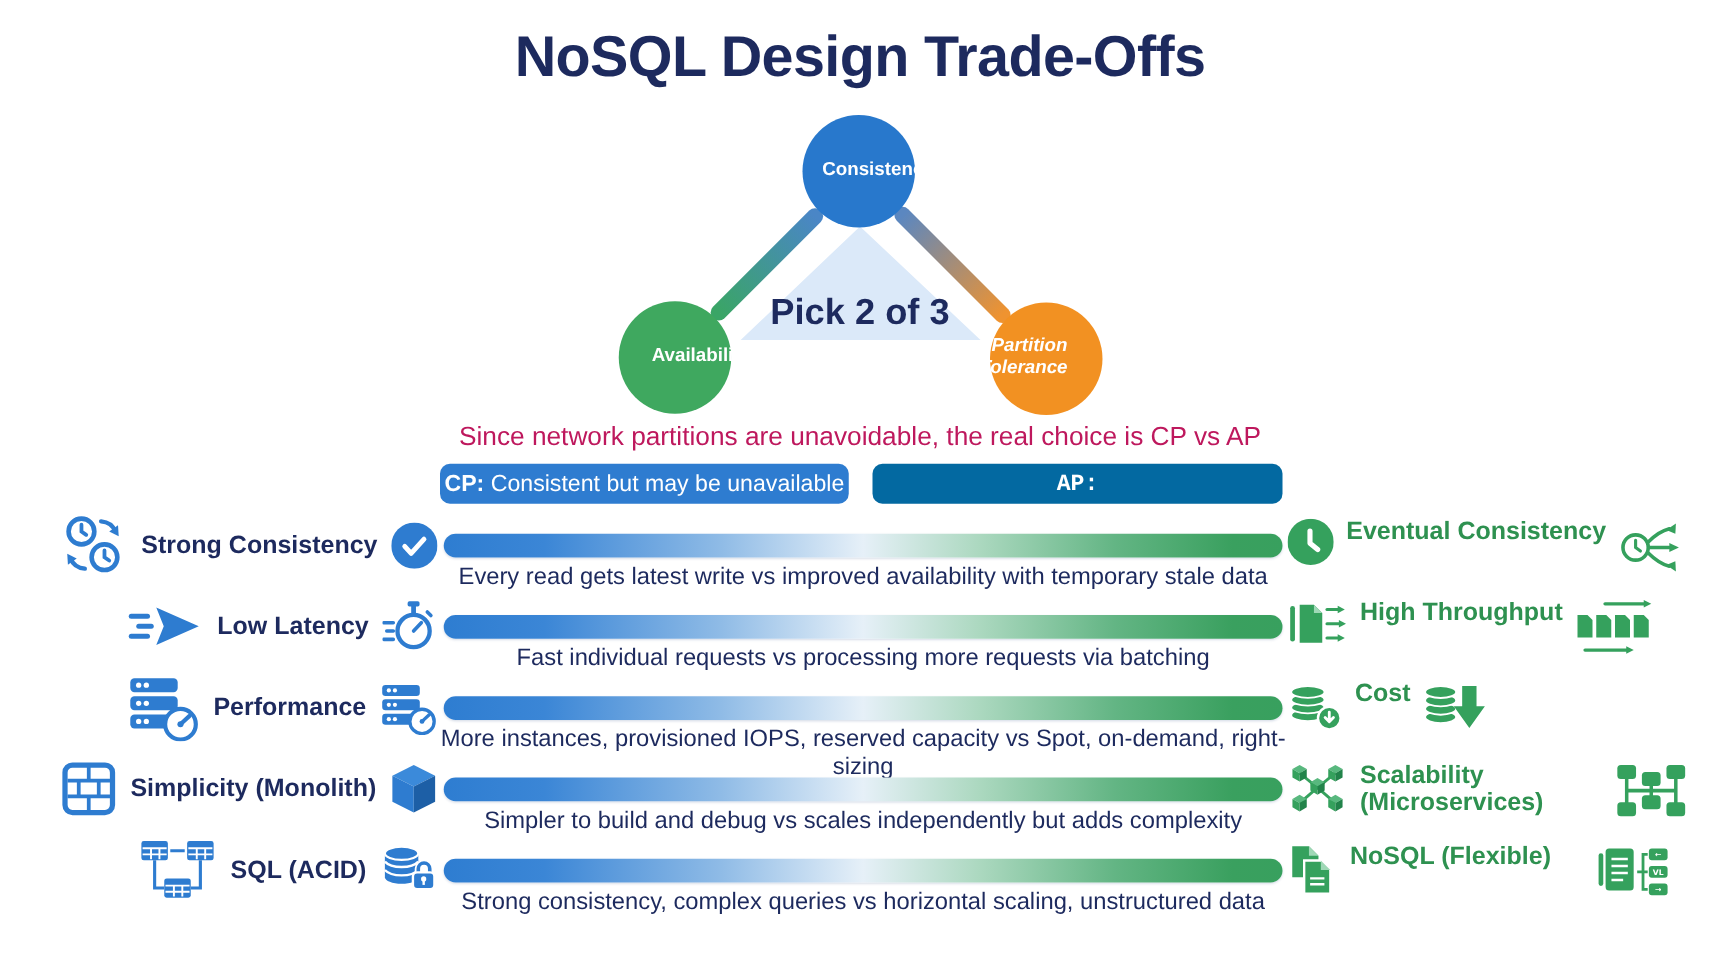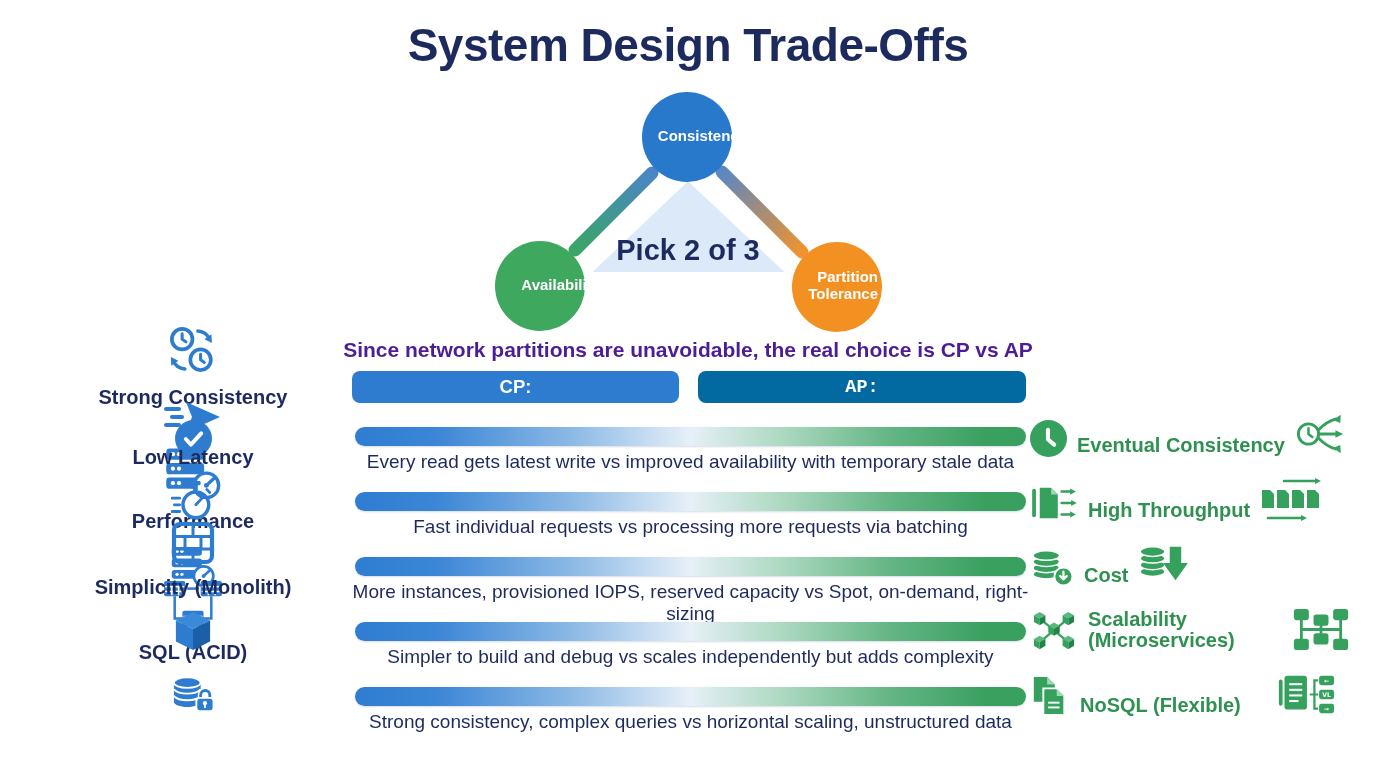--- a/index.html
+++ b/index.html
@@ -7,59 +7,59 @@
   #canvas { position:relative; width:1376px; height:768px; background:#ffffff; }
 
   .page-title { position:absolute; top:18px; left:0; width:100%; text-align:center;
     font-size:46px; font-weight:800; color:#1d2a5e; letter-spacing:-0.5px; }
 
   
   .cap-svg { position:absolute; left:470px; top:85px; }
   .cap-label { position:absolute; color:#fff; font-weight:700; font-size:15px; text-align:right; line-height:1.12; }
   .cap-label.consistency { left:627px; top:128px; width:120px; }
   .cap-label.availability { left:480px; top:277px; width:120px; }
-  .cap-label.partition { left:776px; top:269px; width:102px; }
+  .cap-label.partition { left:752px; top:269px; width:102px;font-style:italic; }
   .cap-center { position:absolute; left:558px; top:218px; width:260px; text-align:center;
     font-size:29px; font-weight:800; color:#1d2a5e;margin-top:16px; }
 
   .cap-note { position:absolute; top:338px; left:0; width:100%; text-align:center;
-    font-size:21px; font-weight:700; color:#4c1d95; }
+    font-size:21px; font-weight:400; color:#be185d; }
 
   .badge { position:absolute; top:371px; height:32px; border-radius:8px; color:#fff;
     display:flex; align-items:center; justify-content:center; font-size:18.5px; white-space:pre; }
   .badge .pre { font-weight:800; }
   .badge.cp { left:352px; width:327px; background:#2e7cd0; }
   .badge.ap { left:698px; width:328px; background:#0369a1;font-family:Liberation Mono, monospace; }
 
   
   .trow { position:absolute; left:0; width:1376px; height:64px; }
   .row-left { position:absolute; left:36px; top:0; width:314px; height:42px;
-    display:flex; align-items:center; justify-content:flex-end; gap:11px;flex-direction:column; }
+    display:flex; align-items:center; justify-content:flex-end; gap:11px; }
   .row-right { position:absolute; left:1030px; top:0; width:330px; height:42px;
-    display:flex; align-items:flex-end; justify-content:flex-start; gap:10px; }
+    display:flex; align-items:flex-start; justify-content:flex-start; gap:10px; }
   .lbl-l { font-size:20px; font-weight:700; color:#1d2a5e; white-space:nowrap; }
   .lbl-r { font-size:20px; font-weight:700; color:#2e9150; line-height:1.08; }
   .lbl-r.wrap { width:168px; white-space:normal; }
   .lbl-r.nowrap { white-space:nowrap; }
   .tbar { position:absolute; left:355px; top:12px; width:671px; height:19px; border-radius:9.5px;
     background:linear-gradient(90deg,#2e7dd1 0%,#3b86d6 12%,#8fbbe6 33%,#e6f0f8 50%,#abd8bf 64%,#63b584 80%,#3aa05f 94%,#38a05e 100%);
     box-shadow:0 1px 2px rgba(30,60,120,0.18); }
   .tsub { position:absolute; left:330px; top:36px; width:721px; text-align:center;
     font-size:19px; font-weight:400; color:#1d2a5e; }
 
   .ic { display:inline-flex; align-items:center; justify-content:center; flex:0 0 auto; }
   .blue { color:#2e7cd0; }
   .green { color:#35a15d; }
 </style>
 </head>
 <body>
 
 <div id="canvas">
 
-  <div class="page-title">System Design Trade-Offs</div>
+  <div class="page-title">NoSQL Design Trade-Offs</div>
 
   <svg class="cap-svg" width="440" height="260" viewBox="0 0 440 260">
     <defs>
       <linearGradient id="gl" x1="1" y1="0" x2="0" y2="1">
         <stop offset="0" stop-color="#4a86c6"></stop>
           <stop offset="1" stop-color="#3aa566"></stop>
       </linearGradient>
       <linearGradient id="gr" x1="0" y1="0" x2="1" y2="1">
         <stop offset="0" stop-color="#5b87c0"></stop>
           <stop offset="1" stop-color="#ef9330"></stop>
@@ -78,21 +78,21 @@
     <circle cx="367" cy="202" r="45" fill="#f29122"></circle>
   </svg>
   <div class="cap-label consistency">Consistency</div>
   <div class="cap-label availability">Availability</div>
   <div class="cap-label partition">Partition Tolerance</div>
   <div class="cap-center">Pick 2 of 3</div>
 
   <div class="cap-note">Since network partitions are unavoidable, the real choice is CP vs AP</div>
 
   <div class="badge cp">
-    <span class="pre">CP:</span>
+    <span class="pre">CP:</span><span> Consistent but may be unavailable</span>
   </div>
   <div class="badge ap">
     <span class="pre">AP:</span>
   </div>
 
   <div class="trow" style="top:415px">
     <div class="row-left">
       <span class="ic blue">
         <svg width="52" height="50" viewBox="0 0 48 46">
           <circle cx="14" cy="13" r="9.5" fill="none" stroke="currentColor" stroke-width="3.4"></circle>

